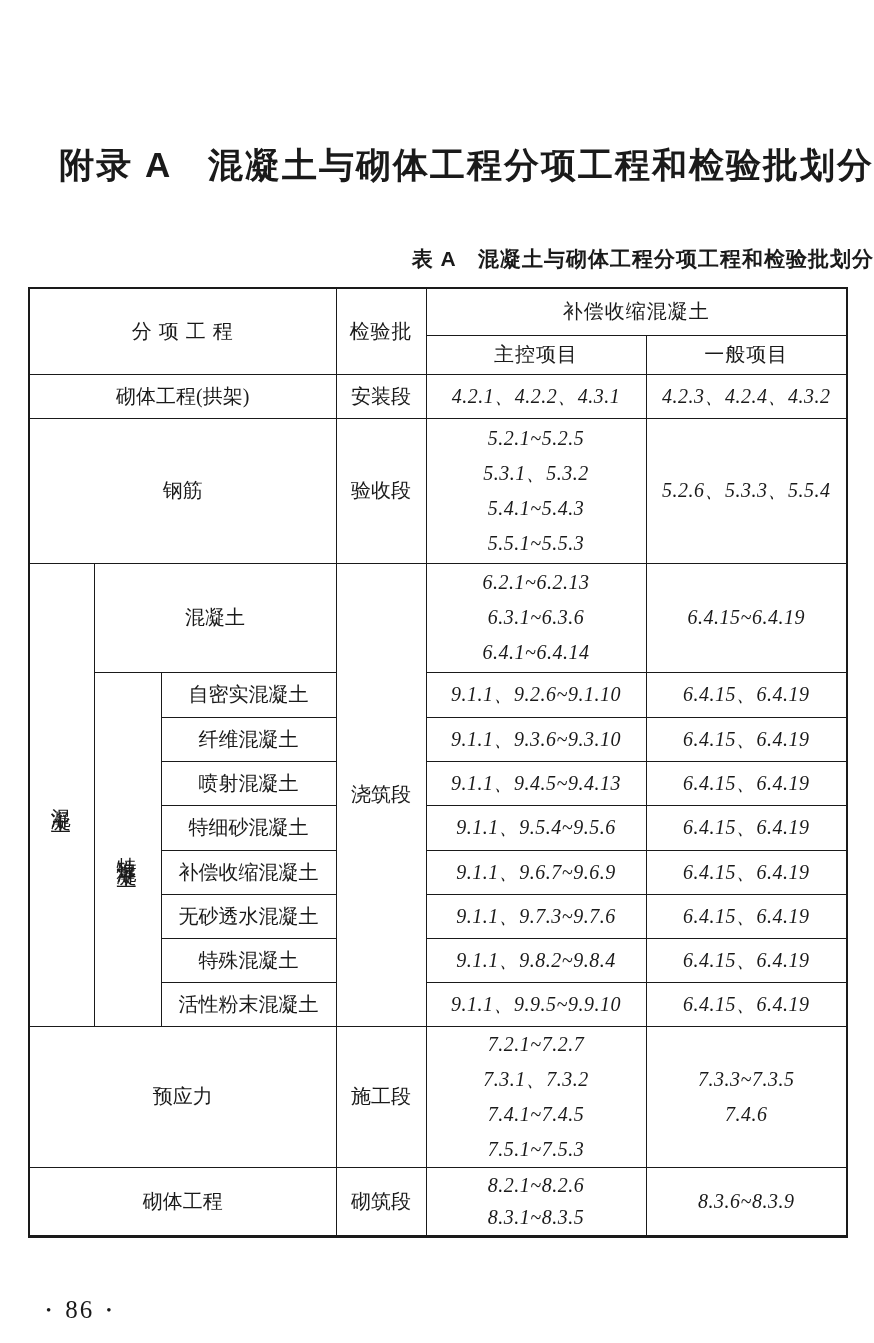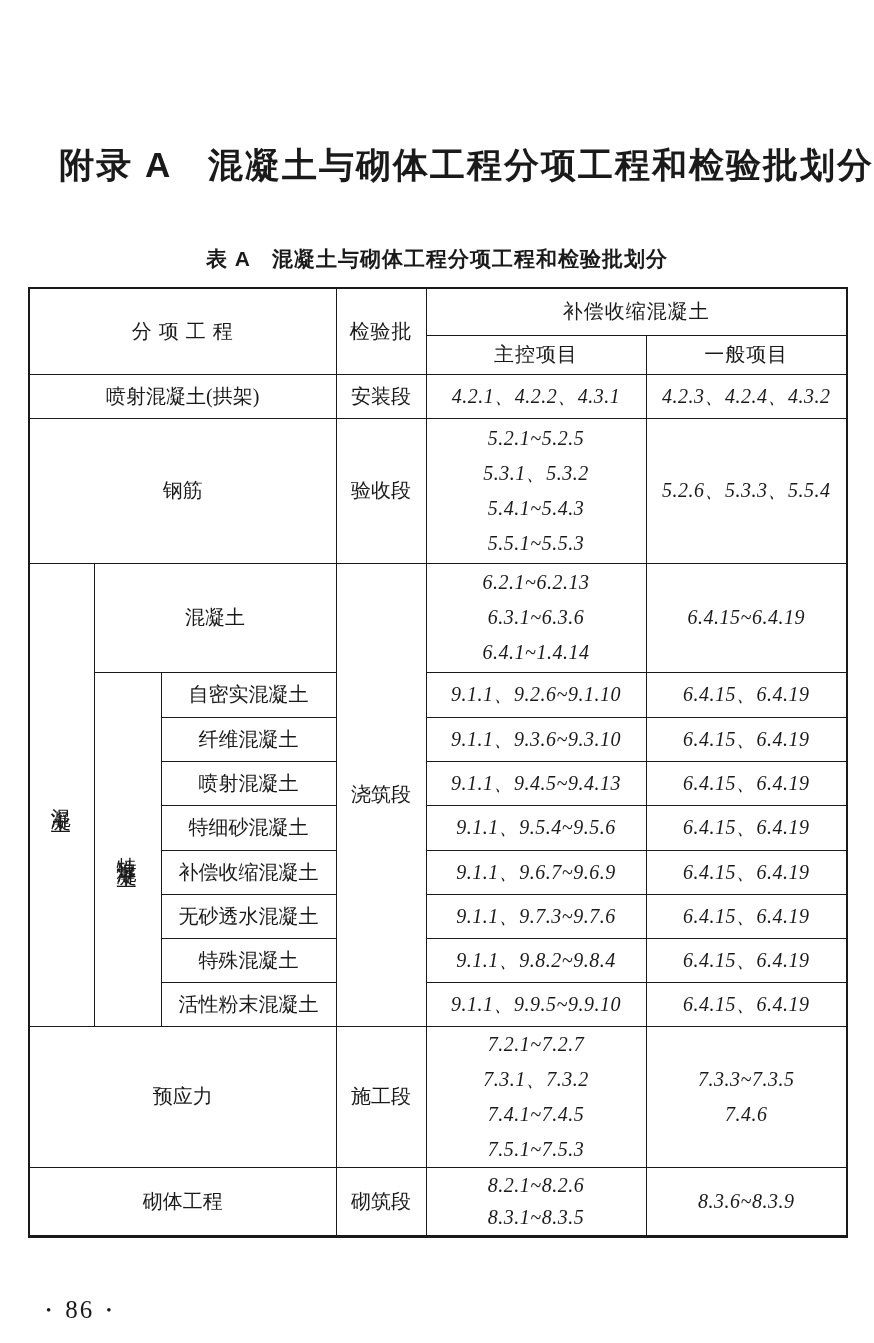--- a/index.html
+++ b/index.html
@@ -14,21 +14,21 @@
     margin: 142px 0 0 0;
     text-align: right;
     font-family: "Liberation Sans", "DejaVu Sans", sans-serif;
     font-weight: bold;
     font-size: 35px;
     letter-spacing: 2px;
     white-space: nowrap;
   }
   .table-caption {
     margin: 56px 0 0 0;
-    text-align: center;
+    text-align: right;
     font-family: "Liberation Sans", "DejaVu Sans", sans-serif;
     font-weight: bold;
     font-size: 21px;
     letter-spacing: 1px;
   }
   table.main-table {
     border-collapse: collapse;
     table-layout: fixed;
     margin: 14px 0 8px 28px;
     width: 818px;
@@ -85,21 +85,21 @@
     <th colspan="3" rowspan="2">分 项 工 程</th>
     <th rowspan="2">检验批</th>
     <th colspan="2">补偿收缩混凝土</th>
   </tr>
   <tr style="height:39px">
     <th>主控项目</th>
     <th>一般项目</th>
   </tr>
 
   <tr style="height:44px">
-    <td colspan="3">喷射混凝土(拱架)</td>
+    <td colspan="3">砌体工程(拱架)</td>
     <td>安装段</td>
     <td class="num">4.2.1、4.2.2、4.3.1</td>
     <td class="num">4.2.3、4.2.4、4.3.2</td>
   </tr>
 
   <tr style="height:145px">
     <td colspan="3">钢筋</td>
     <td>验收段</td>
     <td class="num lines">
           <div>5.2.1~5.2.5</div>
@@ -110,21 +110,21 @@
     <td class="num">5.2.6、5.3.3、5.5.4</td>
   </tr>
 
   <tr style="height:109px">
     <td rowspan="9" class="vtext"><span>混凝土</span></td>
     <td colspan="2">混凝土</td>
     <td rowspan="9">浇筑段</td>
     <td class="num lines">
           <div>6.2.1~6.2.13</div>
           <div>6.3.1~6.3.6</div>
-          <div>6.4.1~1.4.14</div>
+          <div>6.4.1~6.4.14</div>
         </td>
     <td class="num">6.4.15~6.4.19</td>
   </tr>
 
   <tr style="height:45px">
     <td rowspan="8" class="vtext"><span>特殊混凝土</span></td>
     <td>自密实混凝土</td>
     <td class="num">9.1.1、9.2.6~9.1.10</td>
     <td class="num">6.4.15、6.4.19</td>
   </tr>

